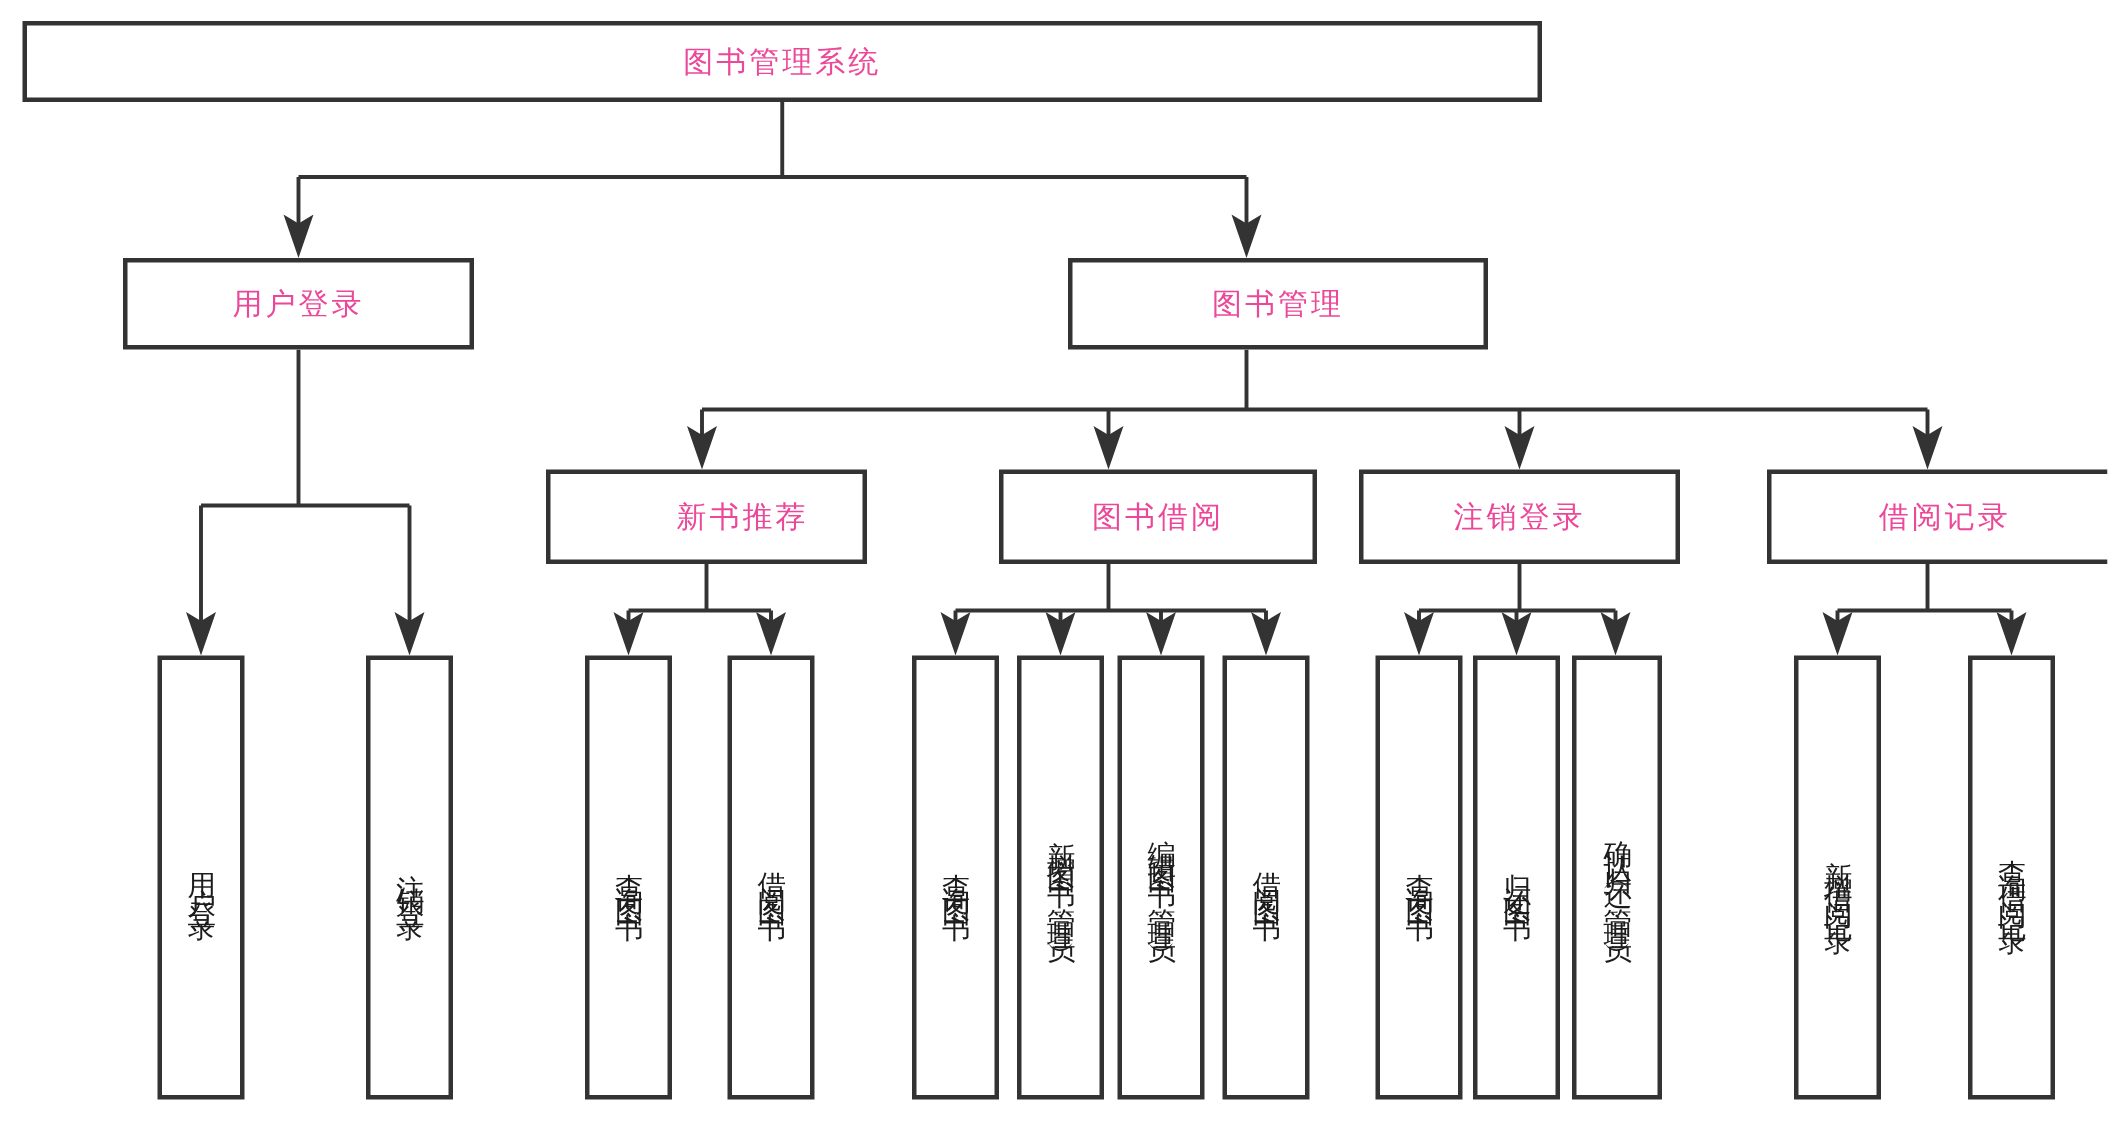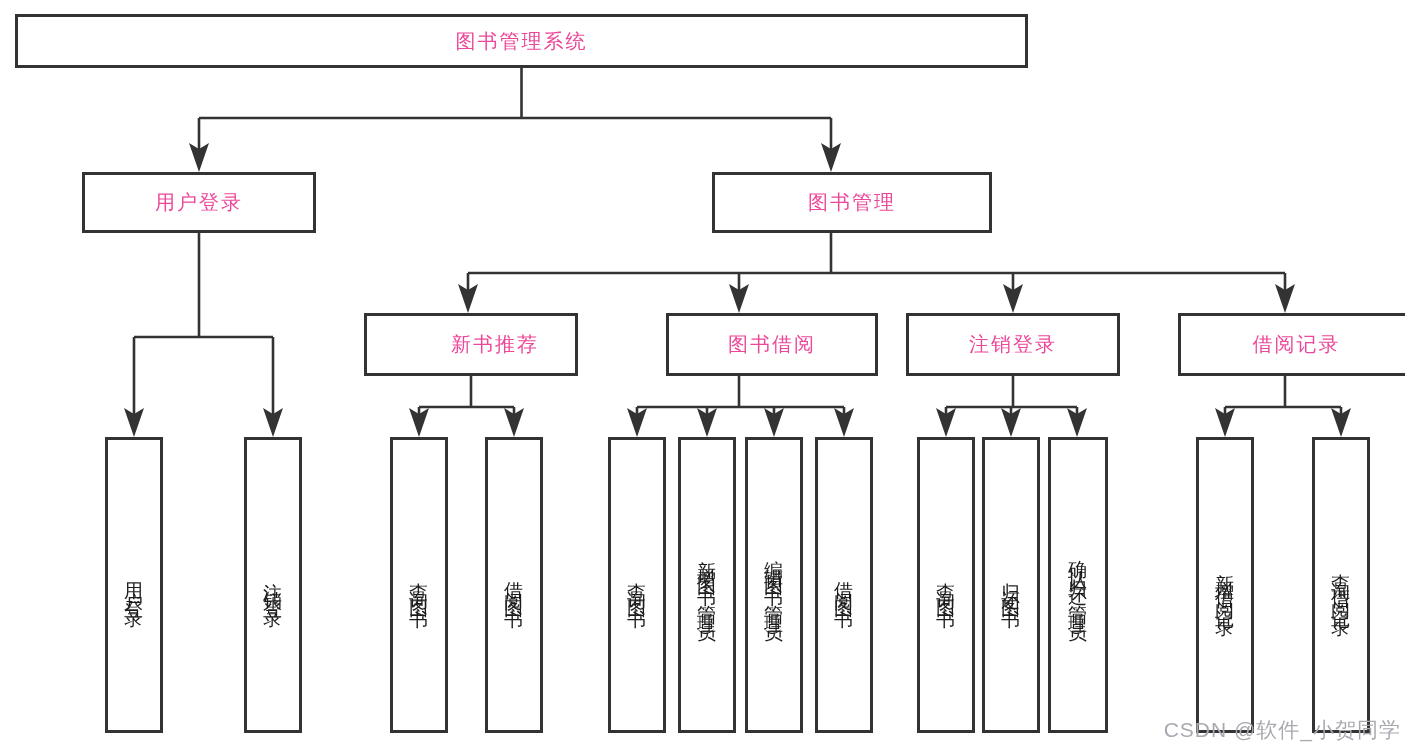--- a/index.html
+++ b/index.html
@@ -156,15 +156,14 @@
     <span class="vlabel">确认归还（管理员）</span>
   </div>
 
   <div class="box vbox" style="left:1196px;">
     <span class="vlabel">新增借阅记录</span>
   </div>
   <div class="box vbox" style="left:1312px;">
     <span class="vlabel">查询借阅记录</span>
   </div>
 
-  <div class="watermark">CSDN @软件_小贺同学</div>
 
 </div>
 
 </body></html>

